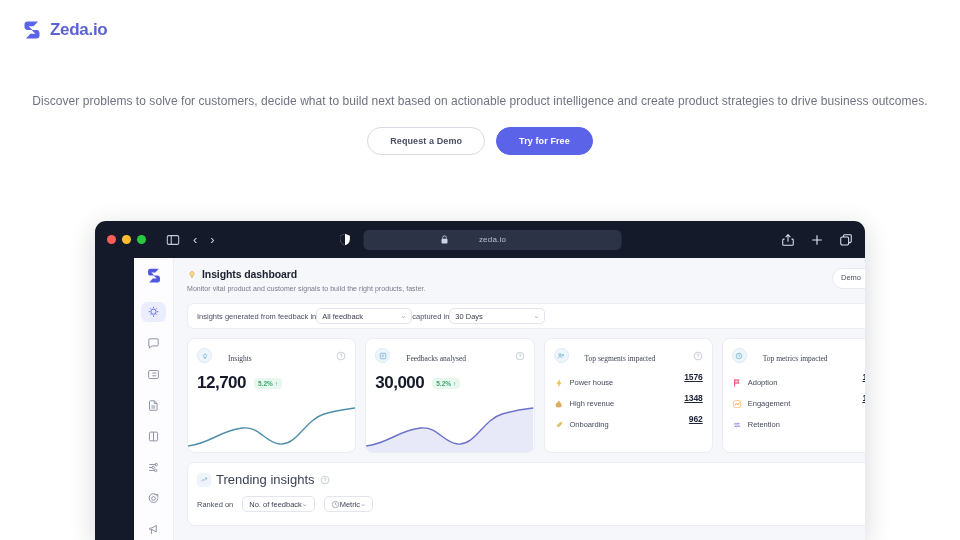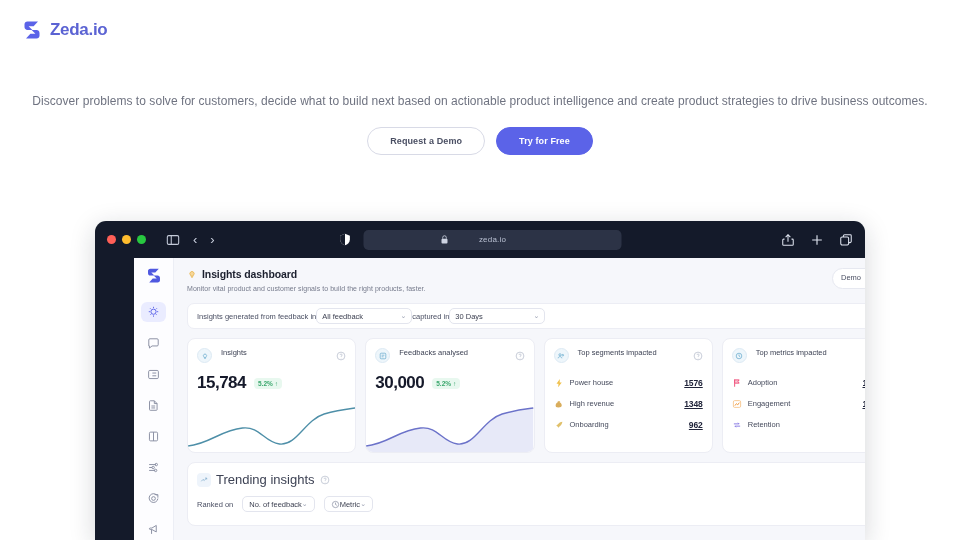--- a/index.html
+++ b/index.html
@@ -127,40 +127,40 @@
   .card {
     background:#fff; border:1px solid #ecedf4; border-radius:8px;
     height: 115px; position:relative; overflow:hidden;
   }
   .card.kpi { width: 172px; }
   .card.list { width: 172px; }
   .card-head {
     display:flex; align-items:center; justify-content:space-between;
     padding: 9px 9px 0 9px;
   }
-  .ch-left { display:flex; align-items:flex-start; gap:9px; }
+  .ch-left { display:flex; align-items:flex-end; gap:16px;font-family:Liberation Serif, serif; }
   .ch-ico {
     width:15px;height:15px;border-radius:50%;
     background:#eef6fb; border:1px solid #ddeaf4;
     display:flex;align-items:center;justify-content:center; color:#62a8cc;
   }
   .ch-ico svg { width:8px;height:8px; display:block;}
   .ch-title { font-size:7.5px; color:#3d4254; font-weight:500; }
   .help { width:10px;height:10px; color:#b7bdcc; display:block;}
   .kpi-row { display:flex; align-items:center; gap:8px; padding: 10px 9px 0 9px; }
   .kpi-num { font-size:17px; font-weight:700; color:#15192a; letter-spacing:-0.5px; }
   .kpi-chip {
     background:#e8f8ef; color:#3aa76d; font-size:6.5px; font-weight:600;
     border-radius:4px; padding: 2px 4px; display:inline-flex; gap:2px; align-items:center;
   }
   .spark { position:absolute; left:0; bottom:0; width:100%; height:52px; }
 
   .rows { padding: 9px 9px 0 9px; }
   .row {
-    display:flex; align-items:center; justify-content:space-between;
+    display:flex; justify-content:space-between;
     height: 21px;
   }
   .row-left { display:flex; align-items:center; gap:6px; }
   .row-ico { width:10px; height:10px; display:block; }
   .row-label { font-size:7.5px; color:#454a5c; }
   .row-val { font-size:8.5px; color:#20243a; font-weight:600; letter-spacing:-0.1px;text-decoration:underline;}
 
   
   .trending {
     margin-top: 9px; background:#fff; border:1px solid #ecedf4;
@@ -372,21 +372,21 @@
                 </span>
                 <span class="ch-title">Insights</span>
               </div>
               <svg class="help" viewBox="0 0 16 16" fill="none" stroke="currentColor" stroke-width="1.2">
                 <circle cx="8" cy="8" r="6.2"></circle>
                   <path d="M6.4 6.2 a1.7 1.7 0 1 1 1.9 2 v1"></path>
                   <circle cx="8.1" cy="11.3" r=".5" fill="currentColor" stroke="none"></circle>
               </svg>
             </div>
             <div class="kpi-row">
-              <span class="kpi-num">15,784</span>
+              <span class="kpi-num">12,700</span>
               <span class="kpi-chip">
                 <span>5.2%</span>
                 <span>↑</span>
               </span>
             </div>
             <svg class="spark" viewBox="0 0 172 52" preserveAspectRatio="none">
               <path d="M0 46 C22 44 34 30 56 28 C74 26 78 42 94 44 C112 46 120 20 140 14 C154 10 164 9 172 8" fill="none" stroke="#4e8fa8" stroke-width="1.4"></path>
             </svg>
           </div>
 

